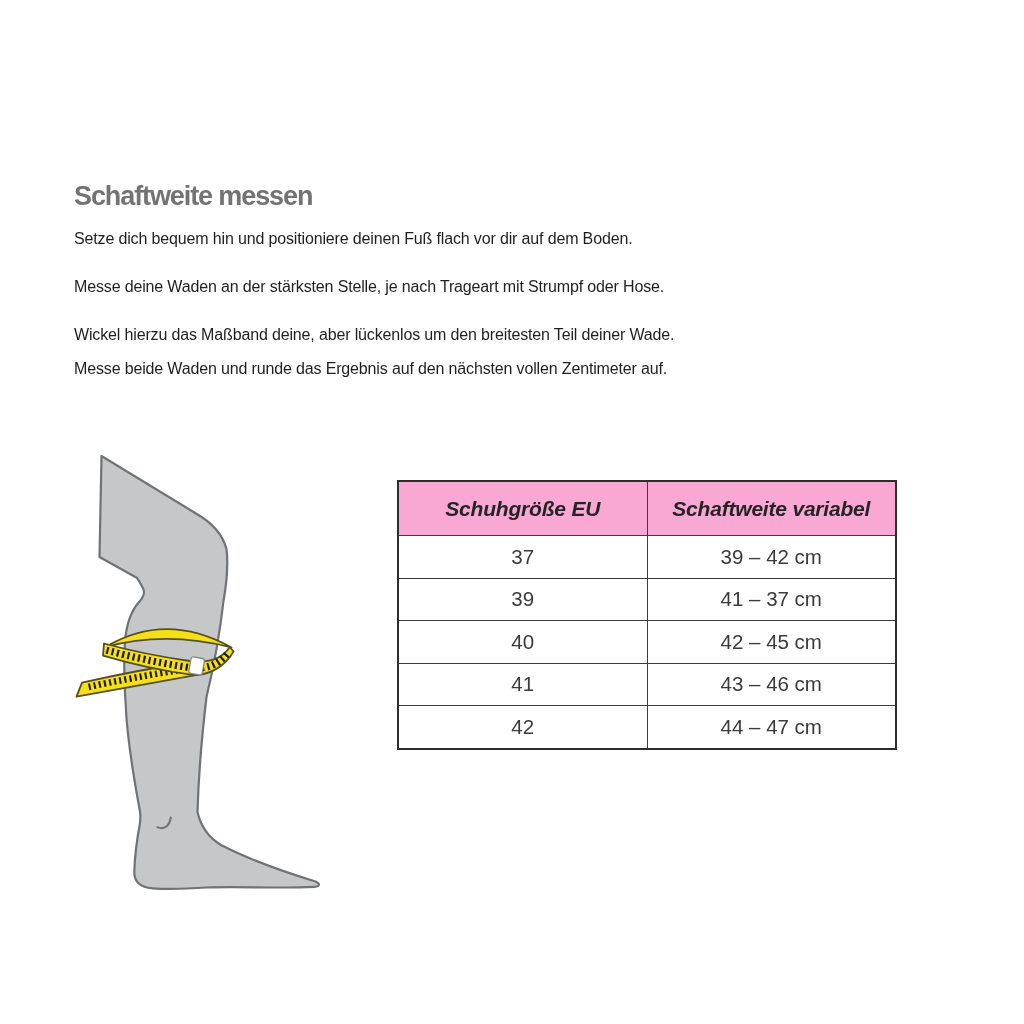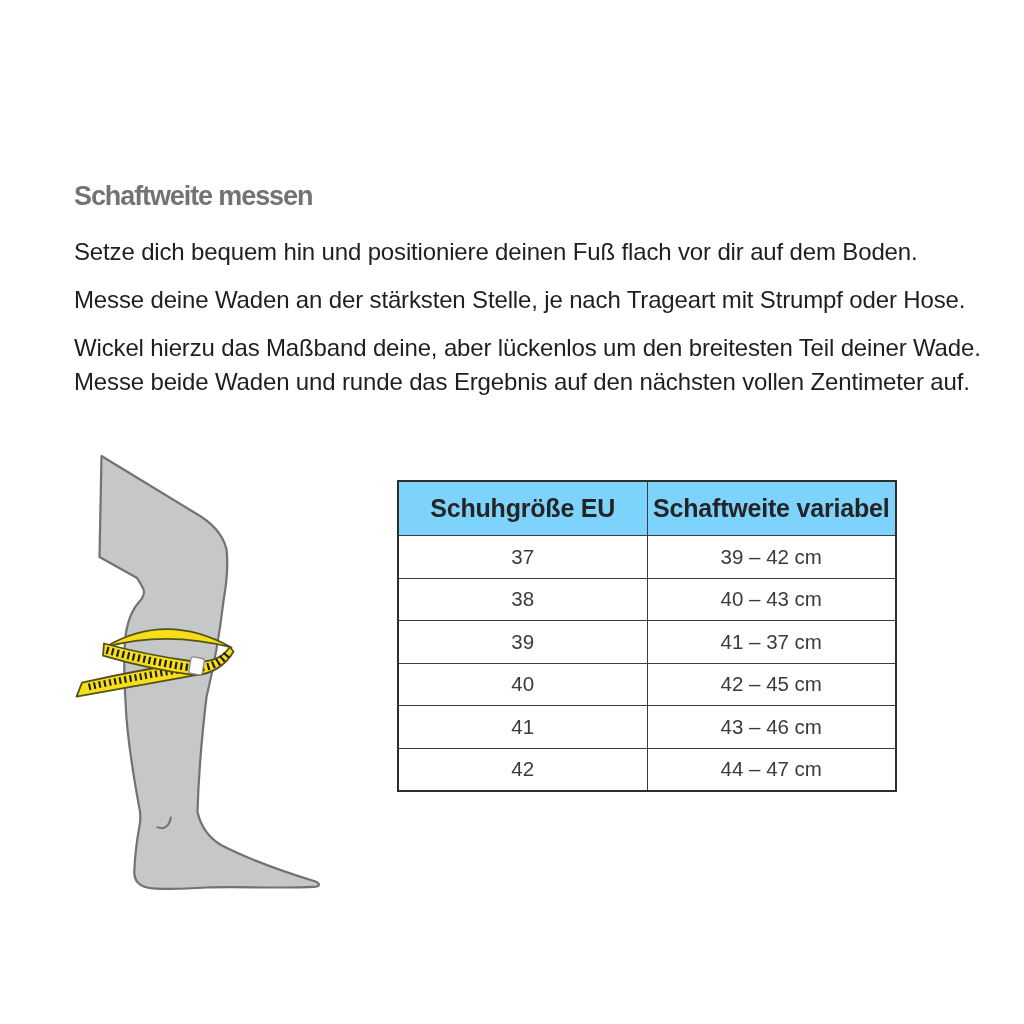--- a/index.html
+++ b/index.html
@@ -16,21 +16,21 @@
     font-size: 27px;
     font-weight: 700;
     letter-spacing: -1.1px;
     color: #737373;
     line-height: 1;
     white-space: nowrap;
   }
   .para {
     position: absolute;
     left: 74px;
-    font-size: 24px;
+    font-size: 16px;
     letter-spacing: -0.15px;
     color: #1f1f1f;
     line-height: 1.15;
     white-space: nowrap;
   }
   .p1 { top: 214px; }
   .p2 { top: 262px; }
   .p3 { top: 310px; }
   .p4 { top: 344px; }
 
@@ -51,25 +51,26 @@
   table.size-table th,
   table.size-table td {
     border: 1.6px solid #3c3c3c;
     text-align: center;
     vertical-align: middle;
     padding: 0;
     width: 50%;
   }
   table.size-table th {
     height: 53px;
-    background: #7dd3fc;
-    font-size: 25px;
+    background: #f9a8d4;
+    font-size: 21px;
     font-weight: 700;
     color: #242424;
     letter-spacing: -0.2px;
+    font-style: italic;
   }
   table.size-table td {
     height: 41.5px;
     font-size: 20.5px;
     font-weight: 400;
     color: #3b3b3b;
   }
 </style>
 </head>
 <body>
@@ -127,24 +128,20 @@
       <th>Schuhgröße EU</th>
       <th>Schaftweite variabel</th>
     </tr>
   </thead>
   <tbody>
     <tr>
       <td>37</td>
       <td>39 – 42 cm</td>
     </tr>
     <tr>
-      <td>38</td>
-      <td>40 – 43 cm</td>
-    </tr>
-    <tr>
       <td>39</td>
       <td>41 – 37 cm</td>
     </tr>
     <tr>
       <td>40</td>
       <td>42 – 45 cm</td>
     </tr>
     <tr>
       <td>41</td>
       <td>43 – 46 cm</td>

